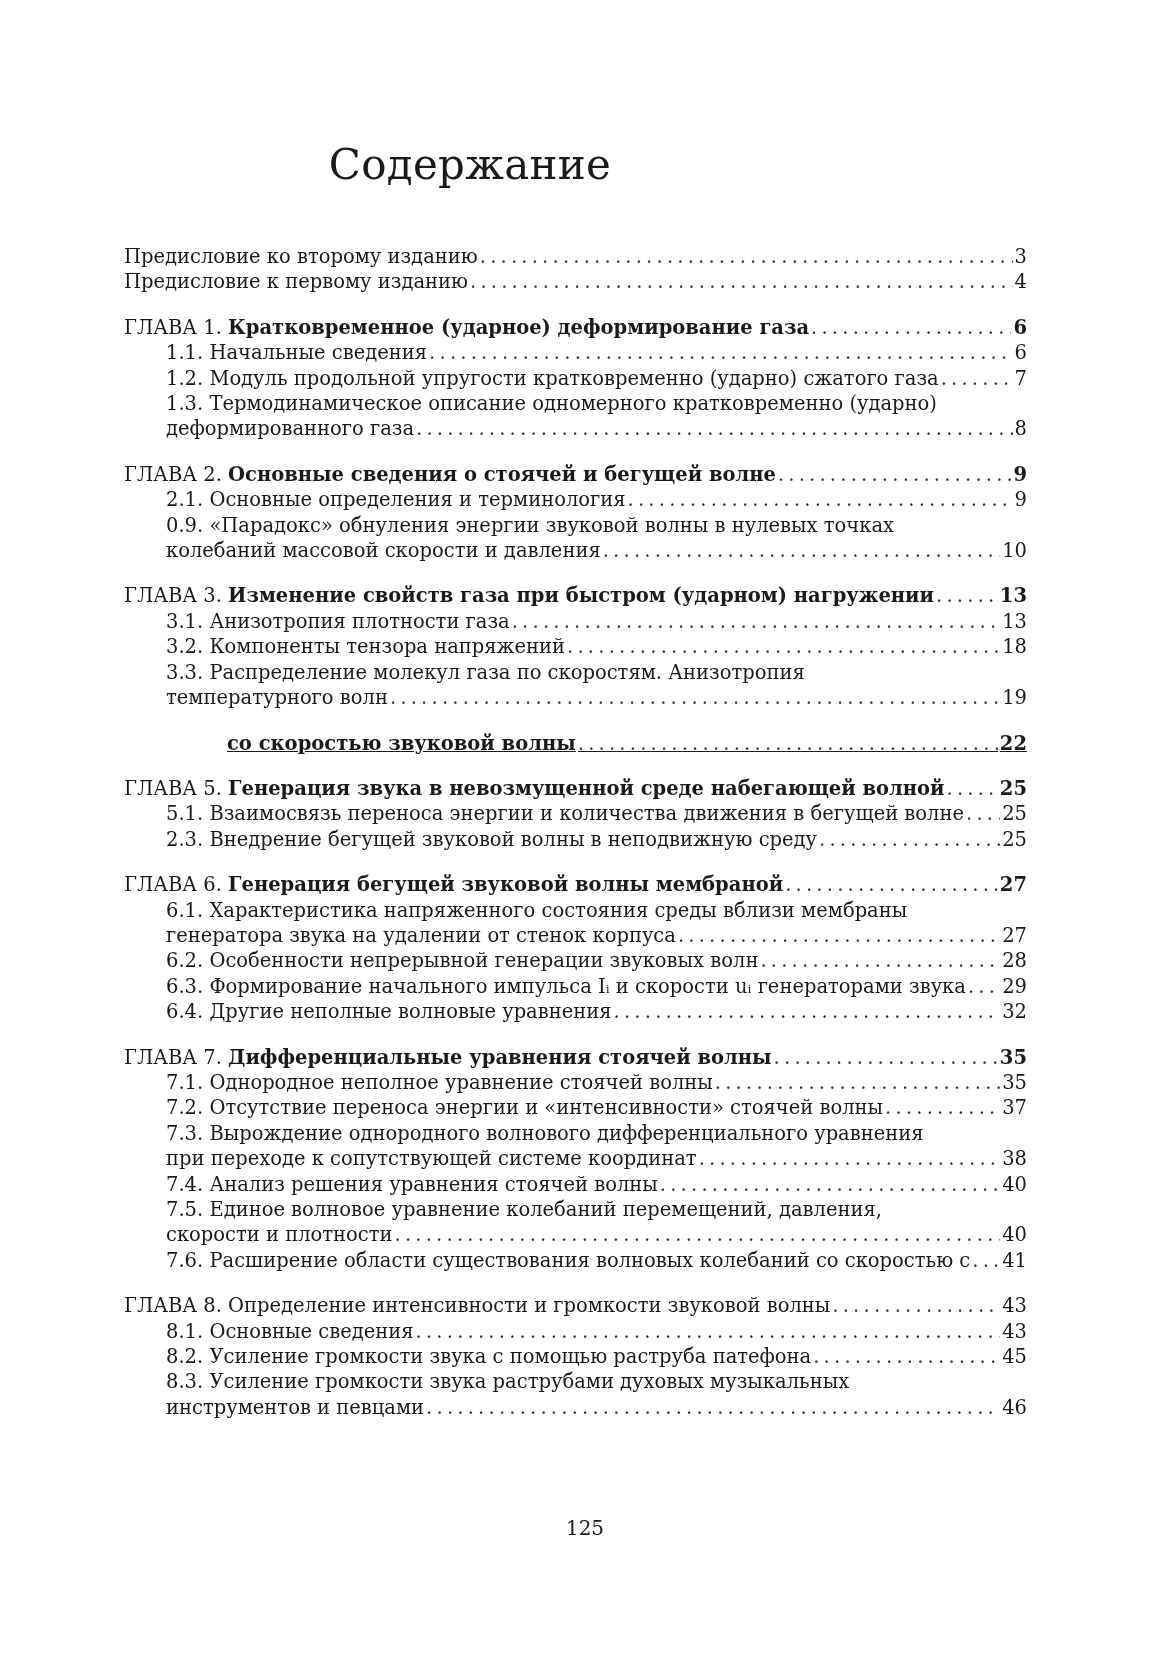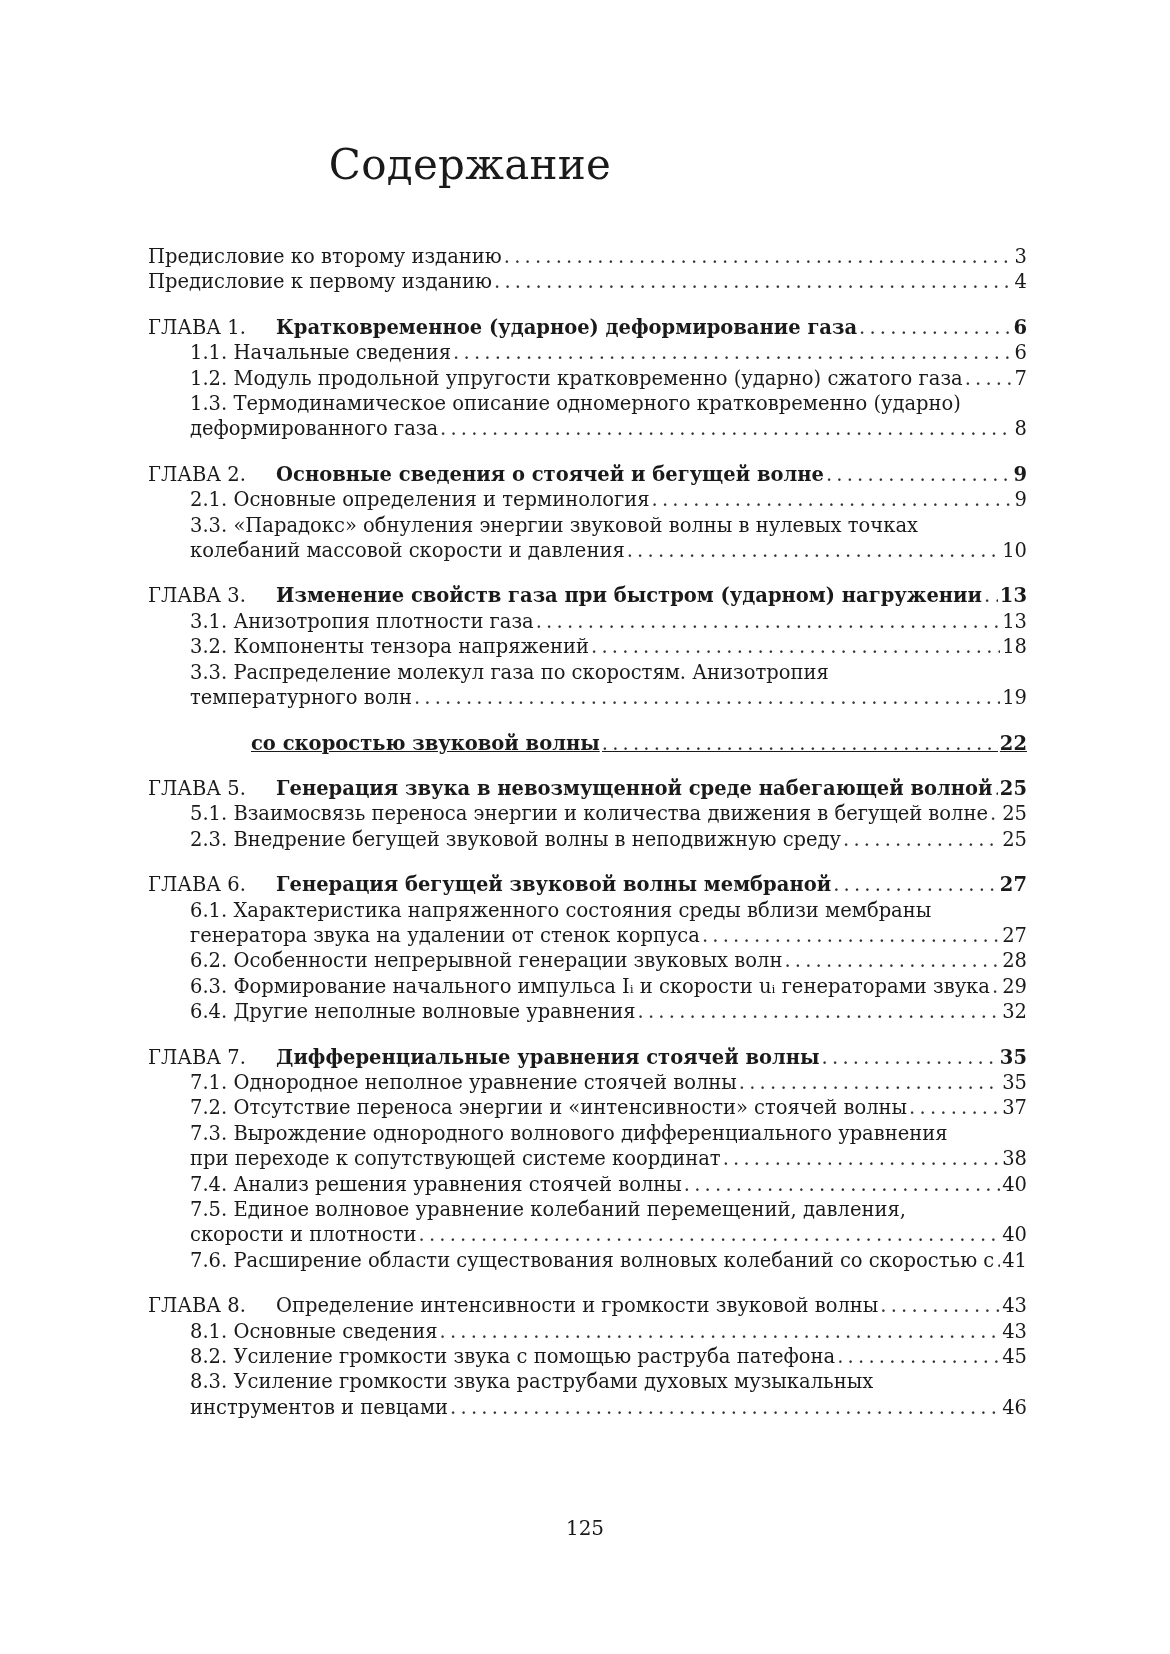--- a/index.html
+++ b/index.html
@@ -2,21 +2,21 @@
 <html><head>
   <meta charset="utf-8">
   <style>
     html, body { margin: 0; padding: 0; background: #ffffff; }
     body { width: 1170px; height: 1654px; position: relative; overflow: hidden;
       font-family: "DejaVu Serif", "Liberation Serif", serif; color: #1a1a1a; }
     .title { position: absolute; top: 140px; left: 0; width: 940px; text-align: center;
       font-size: 42px; font-family: "DejaVu Serif", serif; letter-spacing: 0.3px; }
     .toc { position: absolute; left: 124px; width: 903px; top: 244px; }
     .row { display: flex; align-items: baseline; font-size: 19.5px; line-height: 25.4px; white-space: nowrap; }
-    .row .txt { flex: 0 0 auto; margin-left: 24px; }
+    .row .txt { flex: 0 0 auto; }
     .row .dots { flex: 1 1 auto; overflow: hidden; margin: 0 2px; letter-spacing: 3.5px; color: #333; }
     .row .dots::before { content: ". . . . . . . . . . . . . . . . . . . . . . . . . . . . . . . . . . . . . . . . . . . . . . . . . . . . . . . . . . . . . . . . . . . . . . . . . . . . . . . . . . . . . . . . . . . . . . . . . . . . . . . . . . . . . . . . . . ."; letter-spacing: -1px; }
     .row .pg { flex: 0 0 auto; text-align: right; }
     .chapter .txt, .chapter .pg { font-weight: bold; }
     .chapter .lbl { font-weight: normal; }
     .sub { padding-left: 42px; }
     .cont { padding-left: 42px; }
     .cont4 { padding-left: 103px; text-decoration: underline; }
     .gap { height: 20px; }
     .pagenum { position: absolute; top: 1516px; left: 0; width: 1170px; text-align: center; font-size: 20px; }
@@ -58,21 +58,21 @@
       <span class="pg">8</span>
     </div>
     <div class="gap"></div>
     <div class="row chapter"><span class="txt lbl">ГЛАВА 2.</span>&nbsp;<span class="txt">Основные сведения о стоячей и бегущей волне</span><span class="dots"></span><span class="pg">9</span></div>
     <div class="row sub">
       <span class="txt">2.1. Основные определения и терминология</span>
       <span class="dots"></span>
       <span class="pg">9</span>
     </div>
     <div class="row sub">
-      <span class="txt">3.3. «Парадокс» обнуления энергии звуковой волны в нулевых точках</span>
+      <span class="txt">0.9. «Парадокс» обнуления энергии звуковой волны в нулевых точках</span>
     </div>
     <div class="row cont">
       <span class="txt">колебаний массовой скорости и давления</span>
       <span class="dots"></span>
       <span class="pg">10</span>
     </div>
     <div class="gap"></div>
     <div class="row chapter"><span class="txt lbl">ГЛАВА 3.</span>&nbsp;<span class="txt">Изменение свойств газа при быстром (ударном) нагружении</span><span class="dots"></span><span class="pg">13</span></div>
     <div class="row sub">
       <span class="txt">3.1. Анизотропия плотности газа</span>

